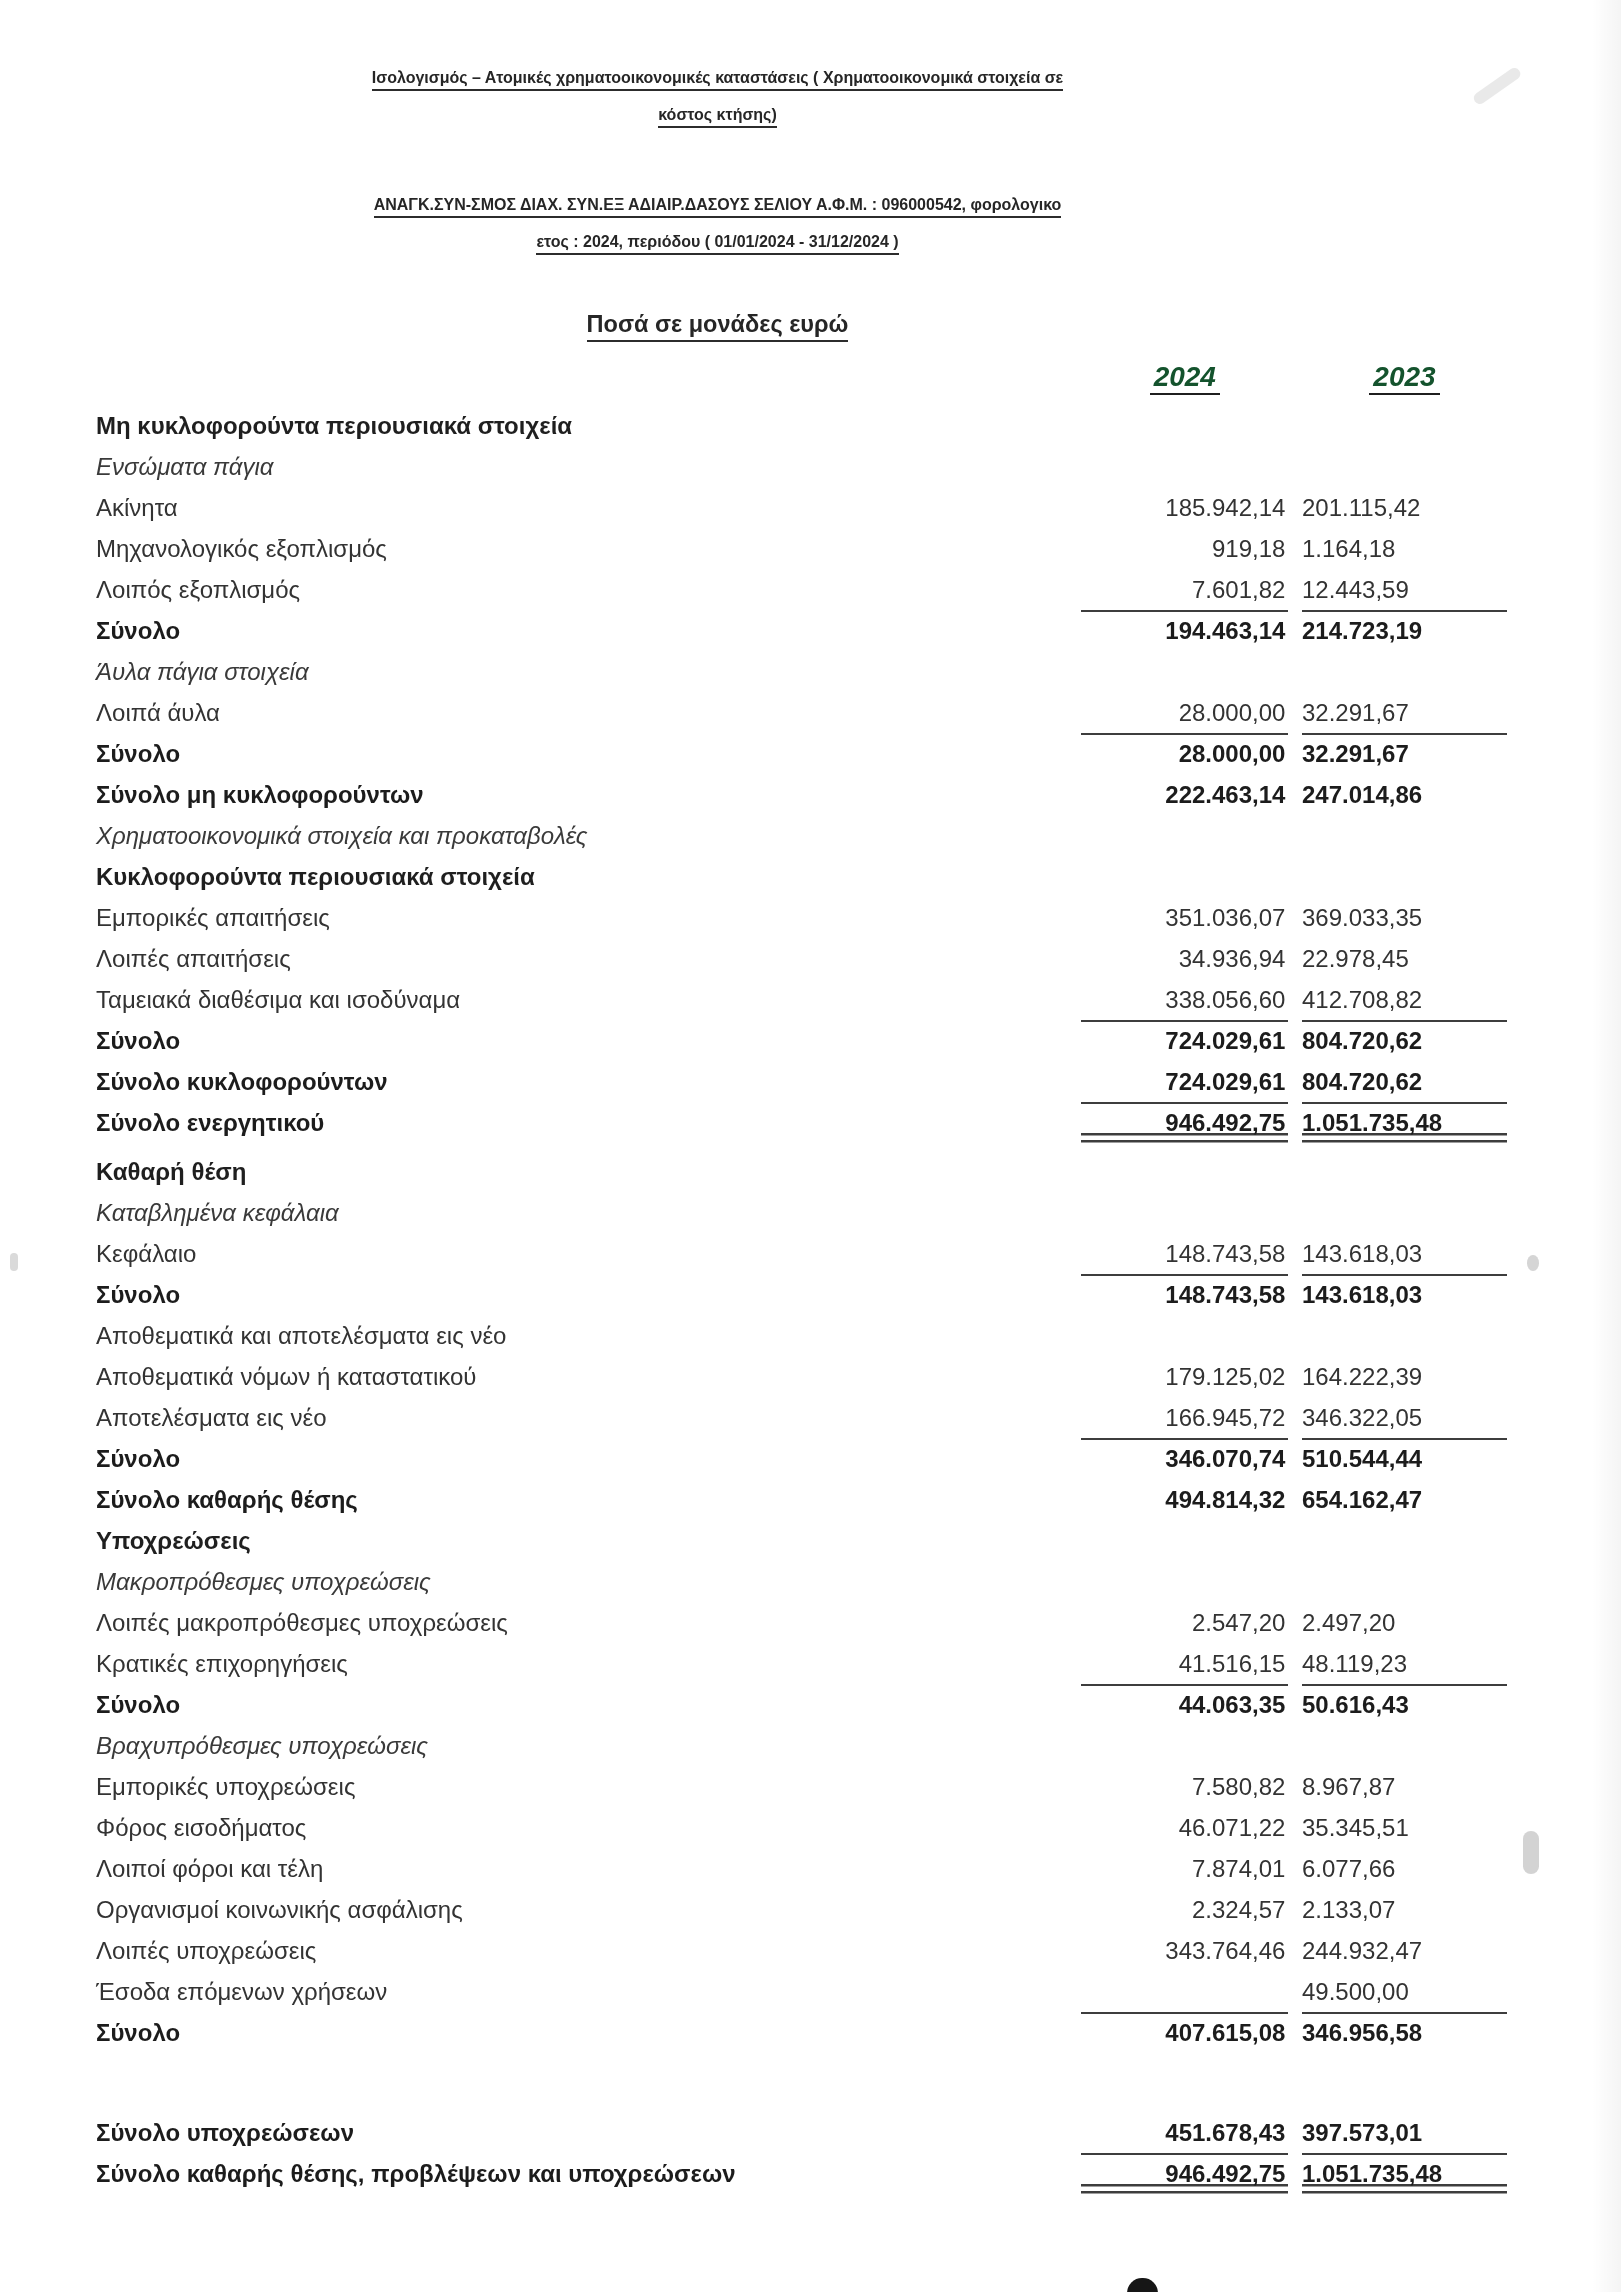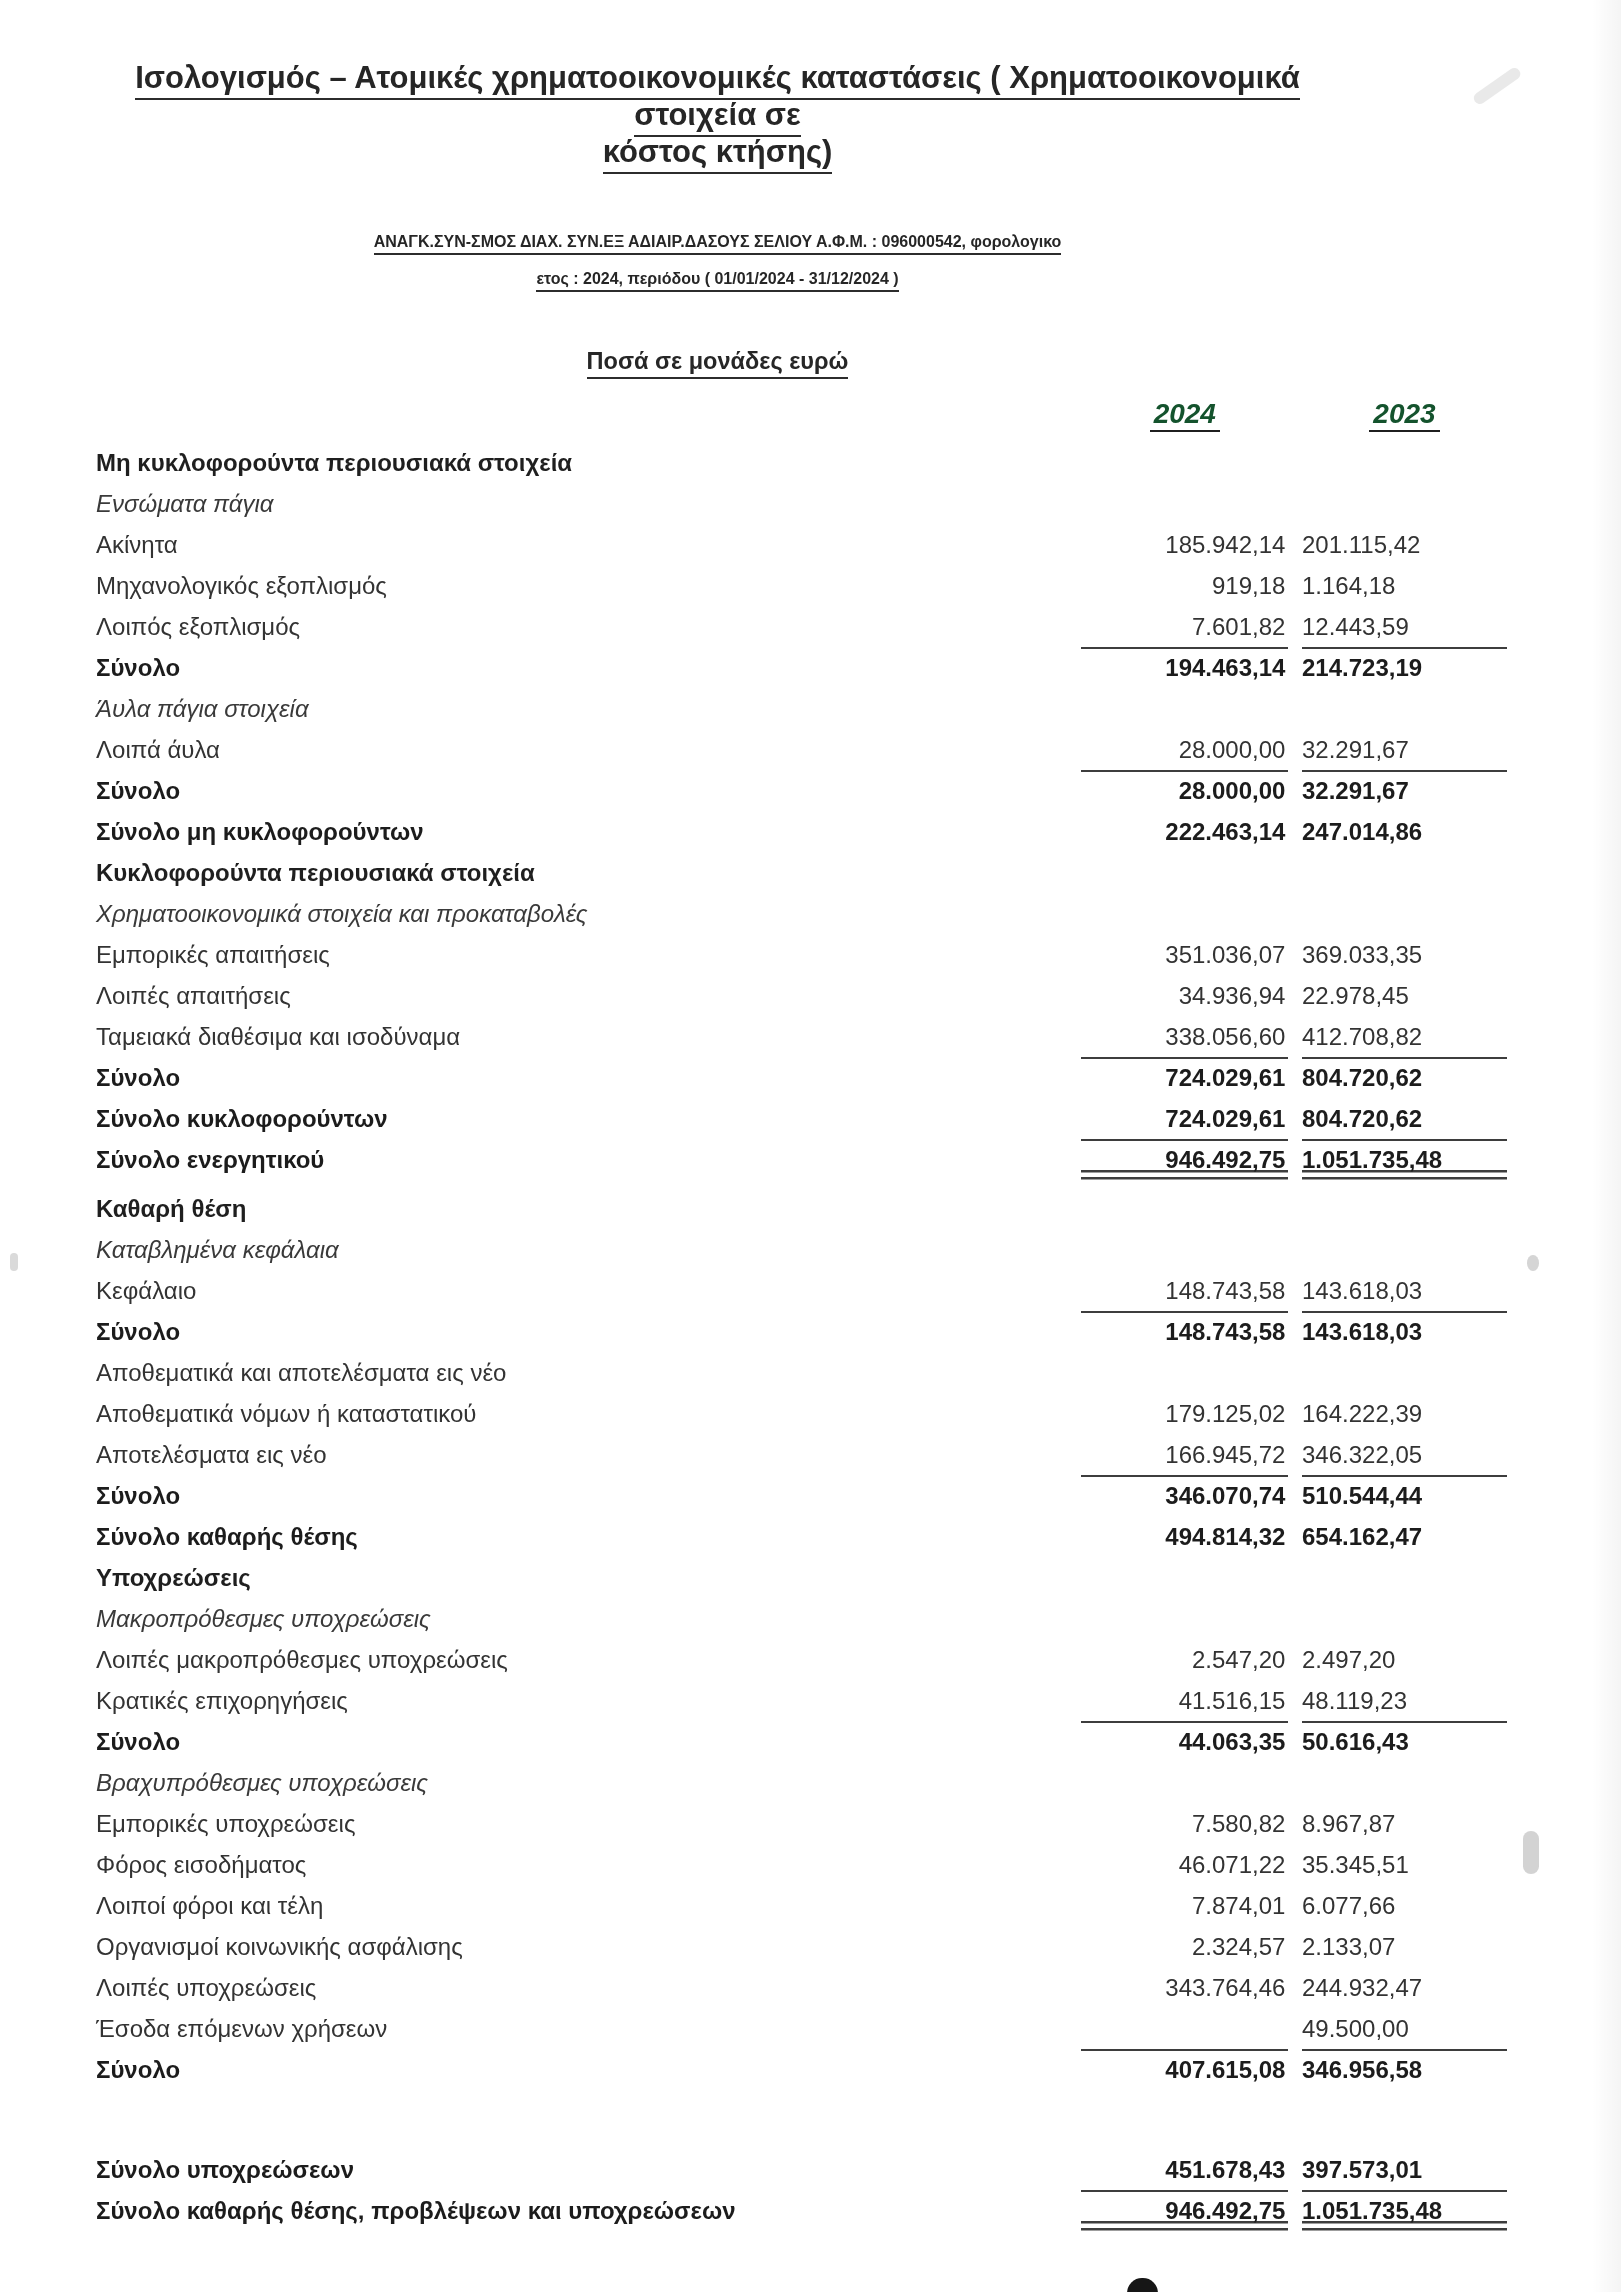--- a/index.html
+++ b/index.html
@@ -9,21 +9,21 @@
     background:#ffffff;
     font-family:"Liberation Sans","DejaVu Sans",sans-serif;
     color:#333333;
     overflow:hidden;
   }
   
   .heading-block {
     margin-left:110px; width:1215px;
     text-align:center; font-weight:bold; color:#262626;
   }
-  .title-block   { padding-top:59px; font-size:31px; line-height:37px; }
+  .title-block   { padding-top:59px; font-size:16px; line-height:37px; }
   .entity-block  { margin-top:53px;  font-size:16px; line-height:37px; }
   .units-block   { margin-top:49px;  font-size:23.5px; line-height:31px; }
   .u-line { border-bottom:2.5px solid #2c2c2c; padding-bottom:2.9px; }
   
   .table { margin-top:7.8px; }
   .row {
     display:flex; align-items:baseline;
     height:41px; line-height:41px;
     font-size:24px; white-space:nowrap;
     padding-right:114px;
@@ -134,27 +134,27 @@
         <div class="row subtotal">
           <div class="label">Σύνολο</div>
           <div class="cell c1">28.000,00</div>
           <div class="cell c2">32.291,67</div>
         </div>
         <div class="row total">
           <div class="label">Σύνολο μη κυκλοφορούντων</div>
           <div class="cell c1">222.463,14</div>
           <div class="cell c2">247.014,86</div>
         </div>
+        <div class="row subsection">
+          <div class="label">Χρηματοοικονομικά στοιχεία και προκαταβολές</div>
+          <div class="cell c1">&nbsp;</div>
+          <div class="cell c2">&nbsp;</div>
+        </div>
         <div class="row section">
           <div class="label">Κυκλοφορούντα περιουσιακά στοιχεία</div>
-          <div class="cell c1">&nbsp;</div>
-          <div class="cell c2">&nbsp;</div>
-        </div>
-        <div class="row subsection">
-          <div class="label">Χρηματοοικονομικά στοιχεία και προκαταβολές</div>
           <div class="cell c1">&nbsp;</div>
           <div class="cell c2">&nbsp;</div>
         </div>
         <div class="row item">
           <div class="label">Εμπορικές απαιτήσεις</div>
           <div class="cell c1">351.036,07</div>
           <div class="cell c2">369.033,35</div>
         </div>
         <div class="row item">
           <div class="label">Λοιπές απαιτήσεις</div>

